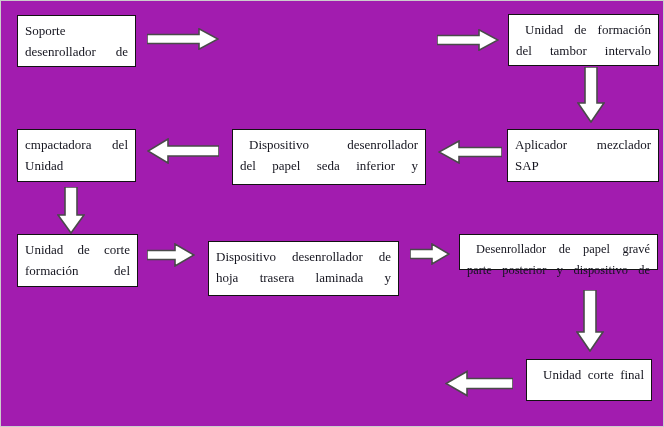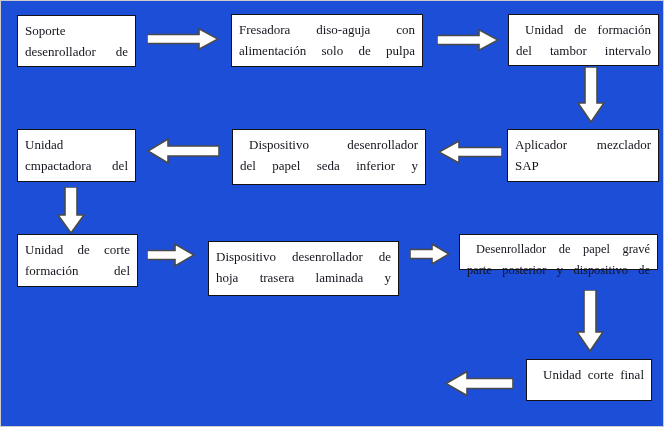--- a/index.html
+++ b/index.html
@@ -1,19 +1,19 @@
 <!DOCTYPE html>
 <html><head>
 <meta charset="utf-8">
 <style>
   html,body{margin:0;padding:0;background:#ffffff;}
   .canvas{
     position:relative;
     width:664px;height:427px;
-    background:#1d4ed8;
+    background:#a21caf;
     border:1px solid #cccccc;
     box-sizing:border-box;
     font-family:"Liberation Serif","DejaVu Serif",serif;
     color:#14141e;
     overflow:hidden;
   }
   .box{
     position:absolute;
     border:1.5px solid #121212;
     background:#ffffff;
@@ -50,45 +50,41 @@
     <div class="ln">Soporte</div>
     <div class="ln">desenrollador de</div>
   </div>
 
   <div class="arrow" style="left:146px;top:27px">
     <svg width="72" height="22" viewBox="0 0 72 22">
         <polygon points="0,6.5 52,6.5 52,0.8 71,11 52,21.2 52,15.5 0,15.5"></polygon>
       </svg>
   </div>
 
-  <div class="box" style="left:230px;top:13px;width:192px;height:53px">
-    <div class="ln">Fresadora diso-aguja con</div>
-    <div class="ln">alimentación solo de pulpa</div>
-  </div>
 
   <div class="arrow" style="left:436px;top:28px">
     <svg width="62" height="22" viewBox="0 0 62 22">
         <polygon points="0,6.5 42,6.5 42,0.8 61,11 42,21.2 42,15.5 0,15.5"></polygon>
       </svg>
   </div>
 
   <div class="box" style="left:507px;top:13px;width:151px;height:52px">
     <div class="ln indent">Unidad de formación</div>
     <div class="ln">del tambor intervalo</div>
   </div>
 
   <div class="arrow" style="left:576px;top:66px">
     <svg width="28" height="56" viewBox="0 0 28 56">
         <polygon points="8,0 20,0 20,36 27,36 14,55 1,36 8,36"></polygon>
       </svg>
   </div>
 
   <div class="box" style="left:16px;top:128px;width:119px;height:53px">
+    <div class="ln">cmpactadora del</div>
     <div class="ln">Unidad</div>
-    <div class="ln">cmpactadora del</div>
   </div>
 
   <div class="arrow" style="left:146px;top:137px">
     <svg width="72" height="26" viewBox="0 0 72 26">
         <polygon points="72,8 21,8 21,1 1,13 21,25 21,18 72,18"></polygon>
       </svg>
   </div>
 
   <div class="box" style="left:231px;top:128px;width:194px;height:56px">
     <div class="ln indent">Dispositivo desenrollador</div>

